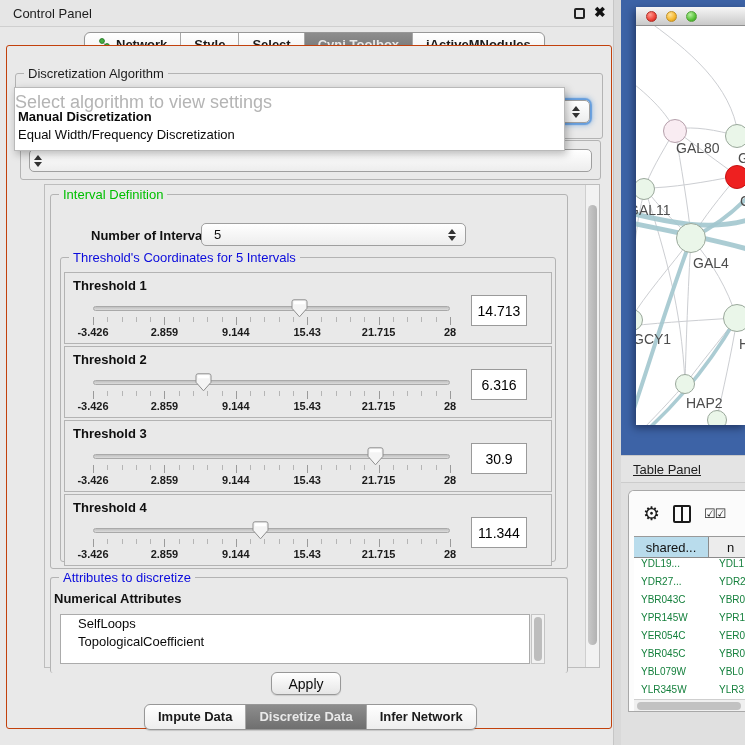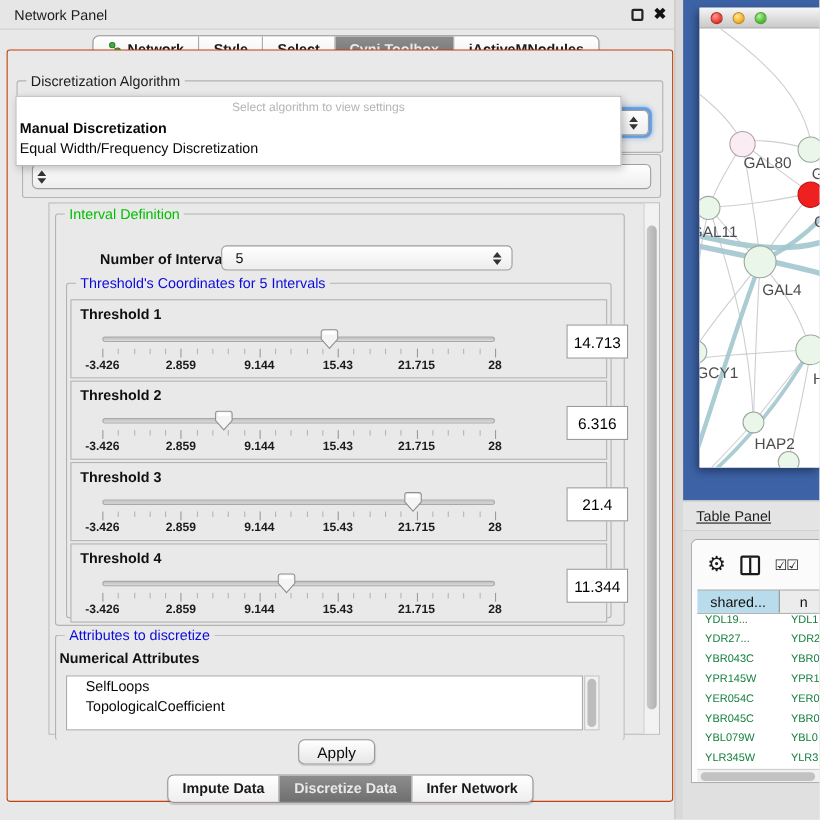--- a/index.html
+++ b/index.html
@@ -29,51 +29,51 @@
 
   .combo { position:absolute; height:23px; border:1px solid #9f9f9f; border-radius:5px; background:linear-gradient(#ffffff,#ededed); display:flex; align-items:center; }
   .combo .cval { padding-left:12px; font-size:13px; color:#111; flex:1; white-space:nowrap; overflow:hidden; }
   .stepper { width:16px; display:flex; flex-direction:column; align-items:center; justify-content:center; gap:2px; margin-right:5px; }
   .stepper .up { width:0; height:0; border-left:4px solid transparent; border-right:4px solid transparent; border-bottom:5px solid #333; }
   .stepper .dn { width:0; height:0; border-left:4px solid transparent; border-right:4px solid transparent; border-top:5px solid #333; }
   .focus-ring { box-shadow:0 0 1px 2px rgba(92,152,219,.9), 0 0 5px 3px rgba(92,152,219,.45); }
 
   
   .popup { position:absolute; left:14px; top:87px; width:551px; height:64px; background:#ffffff; border:1px solid #b9b9b9; box-shadow:2px 3px 8px rgba(0,0,0,.28); z-index:30; }
-  .popup-hint { position:absolute; left:0; right:0; top:4px; text-align:center; color:#b4b4b4; font-size:11px; }
+  .popup-hint { position:absolute; left:0; right:0; top:4px; text-align:left; color:#b4b4b4; font-size:18px; }
   .popup-item { position:absolute; left:3px; font-size:13px; color:#0a0a0a; }
   .popup-item.b { font-weight:bold; }
 
   
   .scrollwrap { position:absolute; left:37px; top:138px; width:556px; height:484px; border:1px solid #bdbdbd; background:#e9e9e9; }
   .vscroll { position:absolute; right:0; top:0; width:14px; height:100%; background:#f2f2f2; border-left:1px solid #cfcfcf; }
   .vscroll .thumb { position:absolute; left:2px; top:20px; width:9px; height:440px; border-radius:5px; background:linear-gradient(90deg,#c9c9c9,#b2b2b2); }
 
   
   .thr-panel { position:relative; border:1px solid #b3b3b3; background:#e9e9e9; height:72px; margin:0 3px 2px 3px; }
   .thr-label { position:absolute; left:8px; top:5px; font-weight:bold; font-size:13px; color:#0f0f0f; }
   .thr-track { position:absolute; left:28px; top:33px; width:357px; height:5px; border-radius:3px; background:linear-gradient(#bfbfbf,#dcdcdc); border:1px solid #a9a9a9; }
   .thr-thumb { position:absolute; top:26px; width:17px; height:19px; }
   .ticks { position:absolute; left:28px; top:44px; width:357px; height:8px; }
   .tick { position:absolute; top:0; width:1px; background:#9a9a9a; }
   .tick.minor { height:5px; background:#b5b5b5; }
   .tick.major { height:8px; }
   .ticklabels { position:absolute; left:28px; top:53px; width:357px; height:12px; }
   .ticklabel { position:absolute; transform:translateX(-50%); font-size:11px; font-weight:bold; color:#1b1b1b; white-space:nowrap; }
-  .thr-value { position:absolute; left:406px; top:22px; width:56px; height:31px; background:#ffffff; border:1px solid #9a9a9a; font-size:14px; color:#000; display:flex; align-items:center; justify-content:center;margin-left:44px; }
+  .thr-value { position:absolute; left:406px; top:22px; width:56px; height:31px; background:#ffffff; border:1px solid #9a9a9a; font-size:14px; color:#000; display:flex; align-items:center; justify-content:center; }
 
   
   .attr-list { position:absolute; left:9px; top:36px; width:470px; height:50px; background:#ffffff; border:1px solid #ababab; overflow:hidden; }
   .attr-item { padding-left:17px; font-size:13px; height:18px; line-height:18px; color:#0a0a0a; white-space:nowrap; }
   .attr-scroll { position:absolute; right:-16px; top:36px; width:14px; height:50px; background:#f2f2f2; border:1px solid #c4c4c4; }
   .attr-scroll .thumb { position:absolute; left:2px; top:2px; width:8px; height:44px; border-radius:4px; background:#bdbdbd; }
 
   .apply-btn { position:absolute; left:264px; top:626px; width:70px; height:23px; border:1px solid #989898; border-radius:6px; background:linear-gradient(#ffffff,#e6e6e6); font-size:14px; color:#0c0c0c; display:flex; align-items:center; justify-content:center; box-shadow:0 1px 1px rgba(0,0,0,.12); }
 
-  .bottom-tabs { position:absolute; left:152px; top:704px; }
+  .bottom-tabs { position:absolute; left:144px; top:704px; }
 
   
   .divider-strip { position:absolute; left:613px; top:0; width:8px; height:745px; background:#d9d9d9; border-left:1px solid #c6c6c6; }
   .desktop { position:absolute; left:621px; top:0; width:124px; height:455px; background:#3d63a6; }
   .net-window { position:absolute; left:15px; top:7px; width:110px; height:418px; background:#ffffff; box-shadow:-2px 3px 8px rgba(0,0,20,.45); }
   .net-titlebar { position:absolute; left:0; top:0; width:100%; height:19px; background:linear-gradient(#f6f6f6,#c9c9c9); border-bottom:1px solid #8f8f8f; }
   .tl { position:absolute; top:4px; width:11px; height:11px; border-radius:50%; }
   .tl.red { left:10px; background:radial-gradient(circle at 35% 30%, #ff9a90, #ee4338 60%, #b91d14); border:1px solid #b03029; }
   .tl.yellow { left:30px; background:radial-gradient(circle at 35% 30%, #ffe49a, #f5b72e 60%, #c98a0e); border:1px solid #c0912a; }
   .tl.green { left:50px; background:radial-gradient(circle at 35% 30%, #b6f0a0, #57c139 60%, #2f9418); border:1px solid #55a13c; }
@@ -102,21 +102,21 @@
   .tp-cell.c2 { flex:1; padding-left:10px; }
   .hscroll { position:absolute; left:0; right:0; bottom:0; height:12px; background:#f0f0f0; border-top:1px solid #cfcfcf; }
   .hscroll .thumb { position:absolute; left:3px; top:2px; width:104px; height:8px; border-radius:4px; background:#c2c2c2; }
 </style>
 </head>
 <body>
 
 <div class="cp">
 
   <div class="cp-titlebar">
-    <div class="cp-title">Network Panel</div>
+    <div class="cp-title">Control Panel</div>
     <div class="float-btn"></div>
     <div class="close-btn">✖</div>
   </div>
 
   <div class="seg cp-tabs">
     <div class="tab">
       <svg width="13" height="15" viewBox="0 0 13 15">
         <line x1="4" y1="3" x2="8" y2="8" stroke="#8a8a8a" stroke-width="1"></line>
         <line x1="4" y1="12" x2="8" y2="8" stroke="#8a8a8a" stroke-width="1"></line>
         <circle cx="4" cy="3" r="2.4" fill="#44b044" stroke="#2c7d2c"></circle>
@@ -305,21 +305,21 @@
                   <div class="tick major" style="left: 100%;"></div>
                 </div>
                 <div class="ticklabels">
                   <div class="ticklabel" style="left: 0%;">-3.426</div>
                   <div class="ticklabel" style="left: 20%;">2.859</div>
                   <div class="ticklabel" style="left: 40%;">9.144</div>
                   <div class="ticklabel" style="left: 60%;">15.43</div>
                   <div class="ticklabel" style="left: 80%;">21.715</div>
                   <div class="ticklabel" style="left: 100%;">28</div>
                 </div>
-                <div class="thr-value">21.4</div>
+                <div class="thr-value">30.9</div>
               </div>
               <div class="thr-panel">
                 <div class="thr-label">Threshold 4</div>
                 <div class="thr-track"></div>
                 <div class="thr-thumb" style="left: 187.288px;"><svg width="17" height="19" viewBox="0 0 17 19">
                     <path d="M3,0.8 h11 a2,2 0 0 1 2,2 v6.5 l-7.5,8.5 l-7.5,-8.5 v-6.5 a2,2 0 0 1 2,-2 z" fill="#f4f4f4" stroke="#8f8f8f"></path>
                     <path d="M4,2.2 h9 a1,1 0 0 1 1,1 v2 h-11 v-2 a1,1 0 0 1 1,-1 z" fill="#ffffff"></path>
                   </svg></div>
                 <div class="ticks">
                   <div class="tick major" style="left: 0%;"></div>

